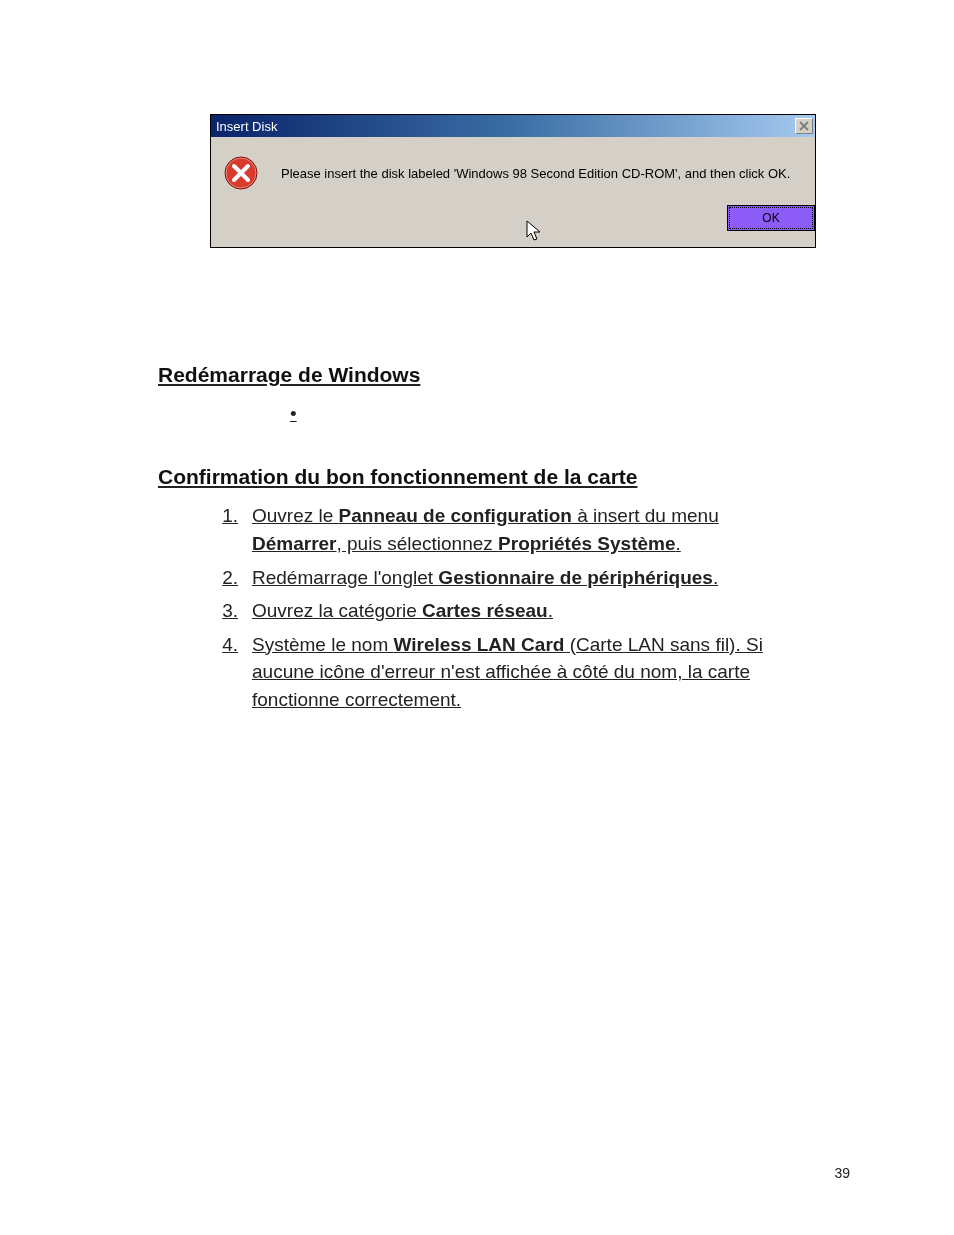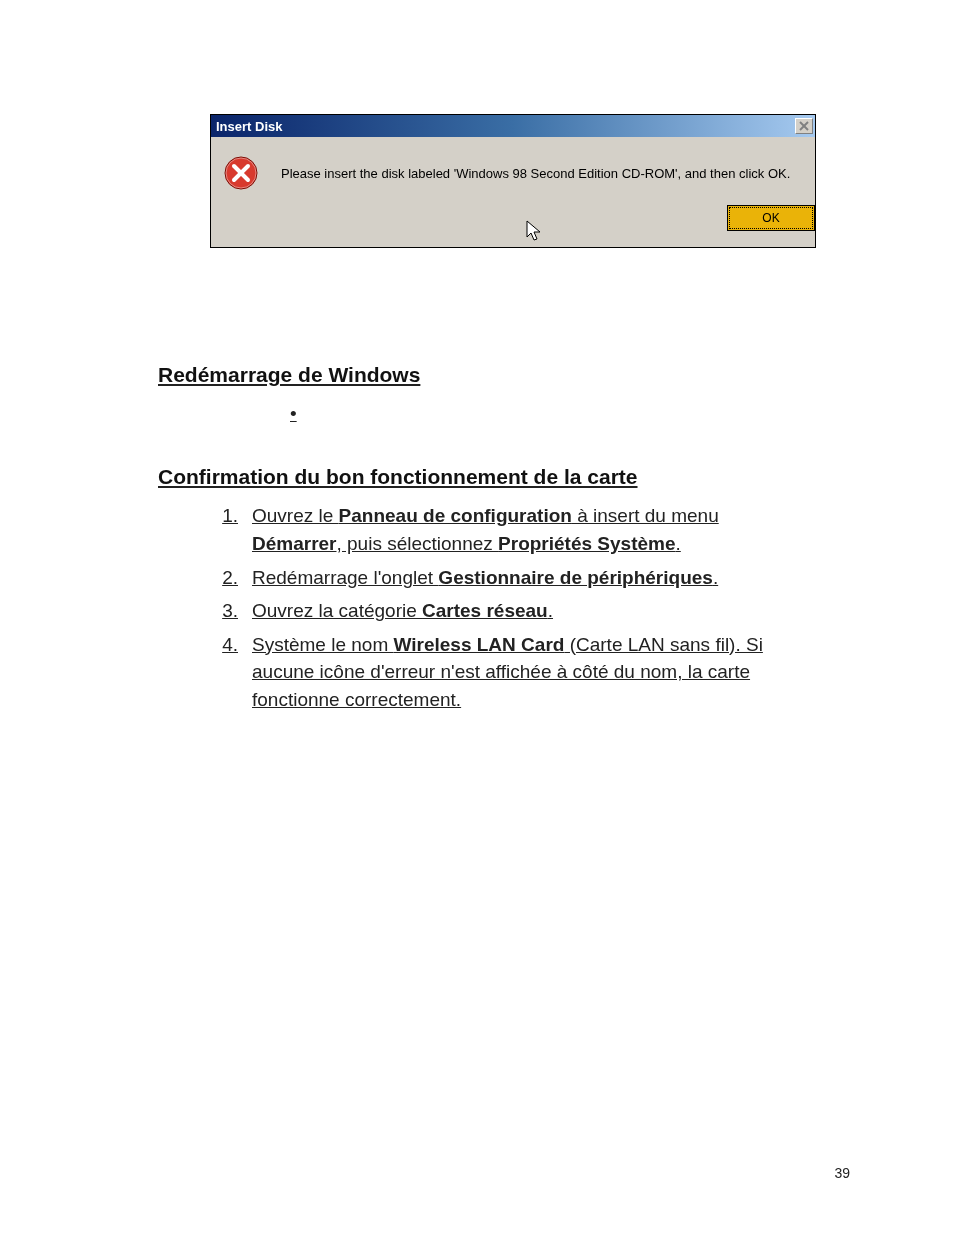--- a/index.html
+++ b/index.html
@@ -30,21 +30,21 @@
     font-family: Tahoma, Arial, sans-serif;
   }
   .titlebar {
     display: flex;
     align-items: center;
     justify-content: space-between;
     height: 22px;
     padding: 0 2px 0 5px;
     background: linear-gradient(to right, #0a246a 0%, #3a6ea5 50%, #a6caf0 100%);
     color: #fff;
-    font-weight: bold;
+    font-weight: normal;
     font-size: 13px;
   }
   .titlebar-close {
     width: 18px;
     height: 16px;
     background: #d4d0c8;
     border: 1px solid #808080;
     border-top-color: #fff;
     border-left-color: #fff;
     box-sizing: border-box;
@@ -78,21 +78,21 @@
   .msg-text {
     font-size: 13px;
     color: #000;
   }
   .btn-row {
     padding: 4px 0 16px 0;
   }
   .ok-button {
     width: 88px;
     height: 26px;
-    background: #eab308;
+    background: #8b5cf6;
     border: 1px solid #000;
     box-sizing: border-box;
     position: relative;
     font-family: Tahoma, Arial, sans-serif;
     font-size: 12px;
     cursor: default;
   }
   .ok-button::before {
     content: "";
     position: absolute;

